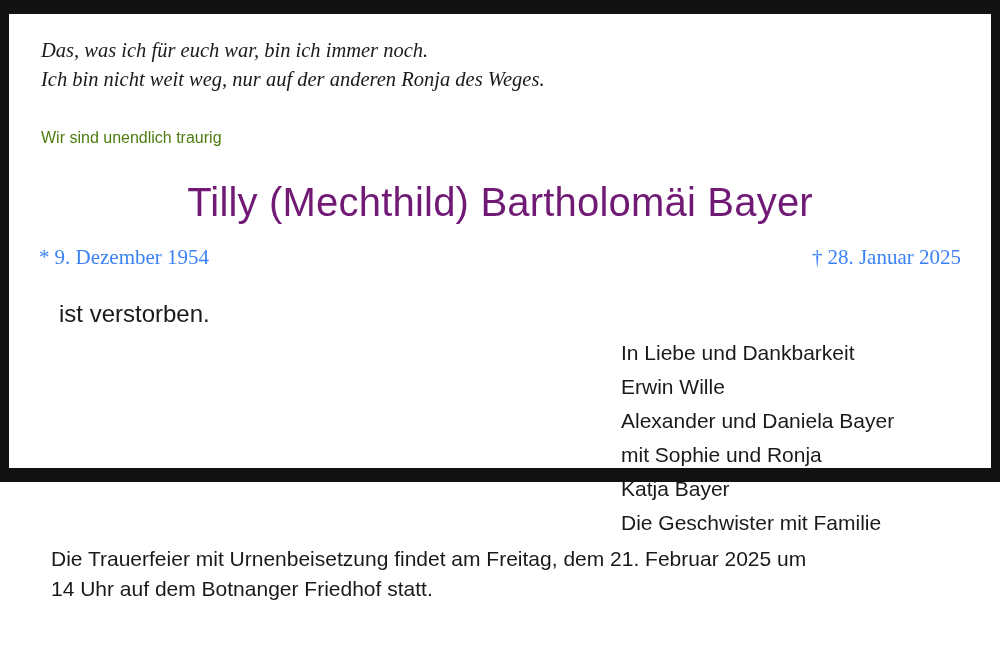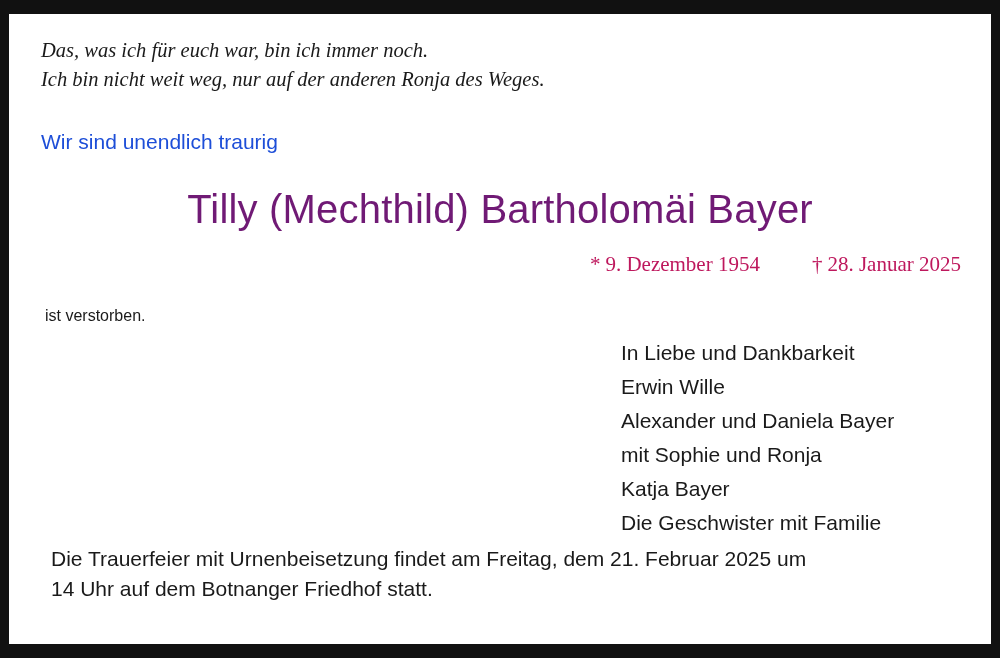--- a/index.html
+++ b/index.html
@@ -12,21 +12,21 @@
     height: 658px;
     font-family: "Liberation Sans", sans-serif;
     color: #1a1a1a;
     overflow: hidden;
   }
 
   .obituary {
     position: relative;
     box-sizing: border-box;
     width: 1000px;
-    height: 658px;
+    height: 482px;
     background: #ffffff;
     border-top: 14px solid #111111;
     border-bottom: 14px solid #111111;
     border-left: 9px solid #111111;
     border-right: 9px solid #111111;
     padding: 0;
   }
 
   .inner {
     box-sizing: border-box;
@@ -43,56 +43,56 @@
     font-style: italic;
     font-size: 20.5px;
     line-height: 1.42;
     color: #1a1a1a;
     margin: 0 0 0 2px;
   }
   .motto-line { display: block; white-space: nowrap; }
 
   
   .intro {
-    font-size: 21px;
+    font-size: 16px;
     line-height: 1.3;
     margin: 34px 0 12px 2px;
-    color: #1d4ed8;
+    color: #4d7c0f;
   }
 
   
   .name {
     text-align: center;
     font-size: 40px;
     font-weight: 400;
     letter-spacing: 0.2px;
     line-height: 1.15;
     margin: 30px 0 0 0;
     color: #701a75;
     white-space: nowrap;
   }
 
   
   .dates {
     display: flex;
-    justify-content: flex-end;
+    justify-content: space-between;
     align-items: baseline;
     gap: 52px;
     margin-top: 20px;
     font-family: "Liberation Serif", serif;
     font-size: 21px;
-    color: #be185d;
+    color: #3b82f6;
   }
   .dates .date { white-space: nowrap; }
   .sym { margin-right: 5px; }
 
   
   .deceased {
-    font-size: 16px;
-    margin: 30px 0 0 6px;
+    font-size: 24px;
+    margin: 30px 0 0 20px;
     color: #1a1a1a;
   }
 
   
   .mourners {
     position: absolute;
     left: 612px;
     top: 322px;
     font-size: 21px;
     line-height: 1.62;

